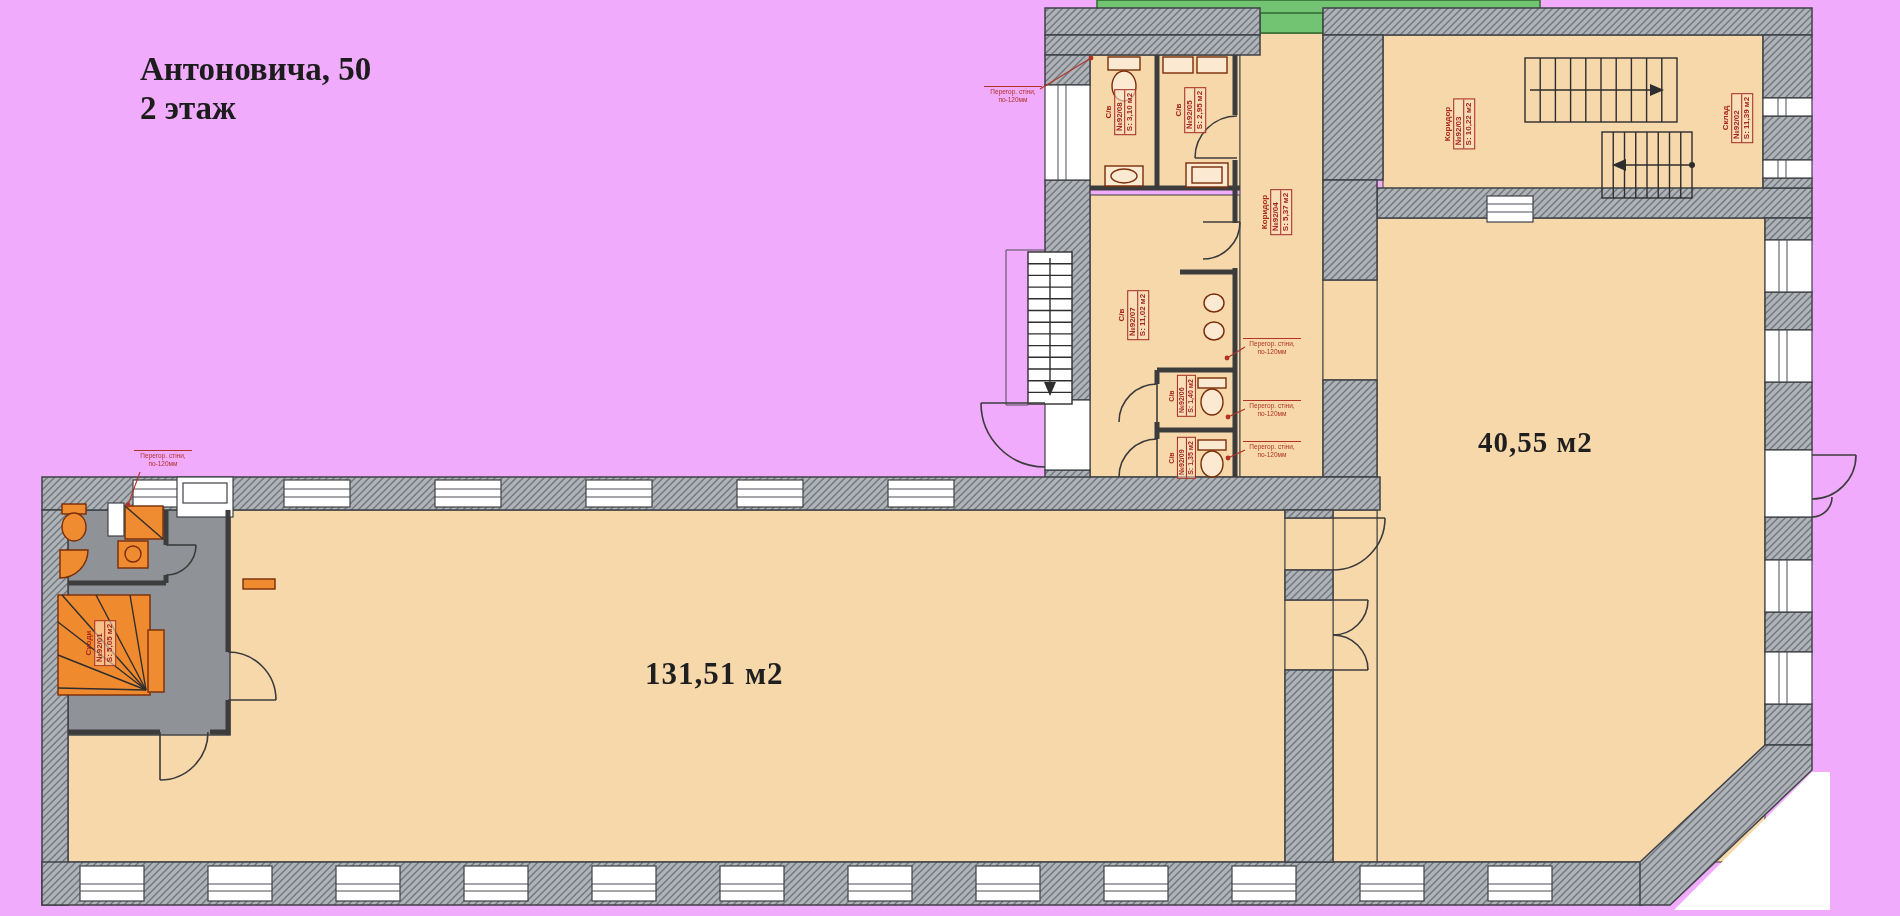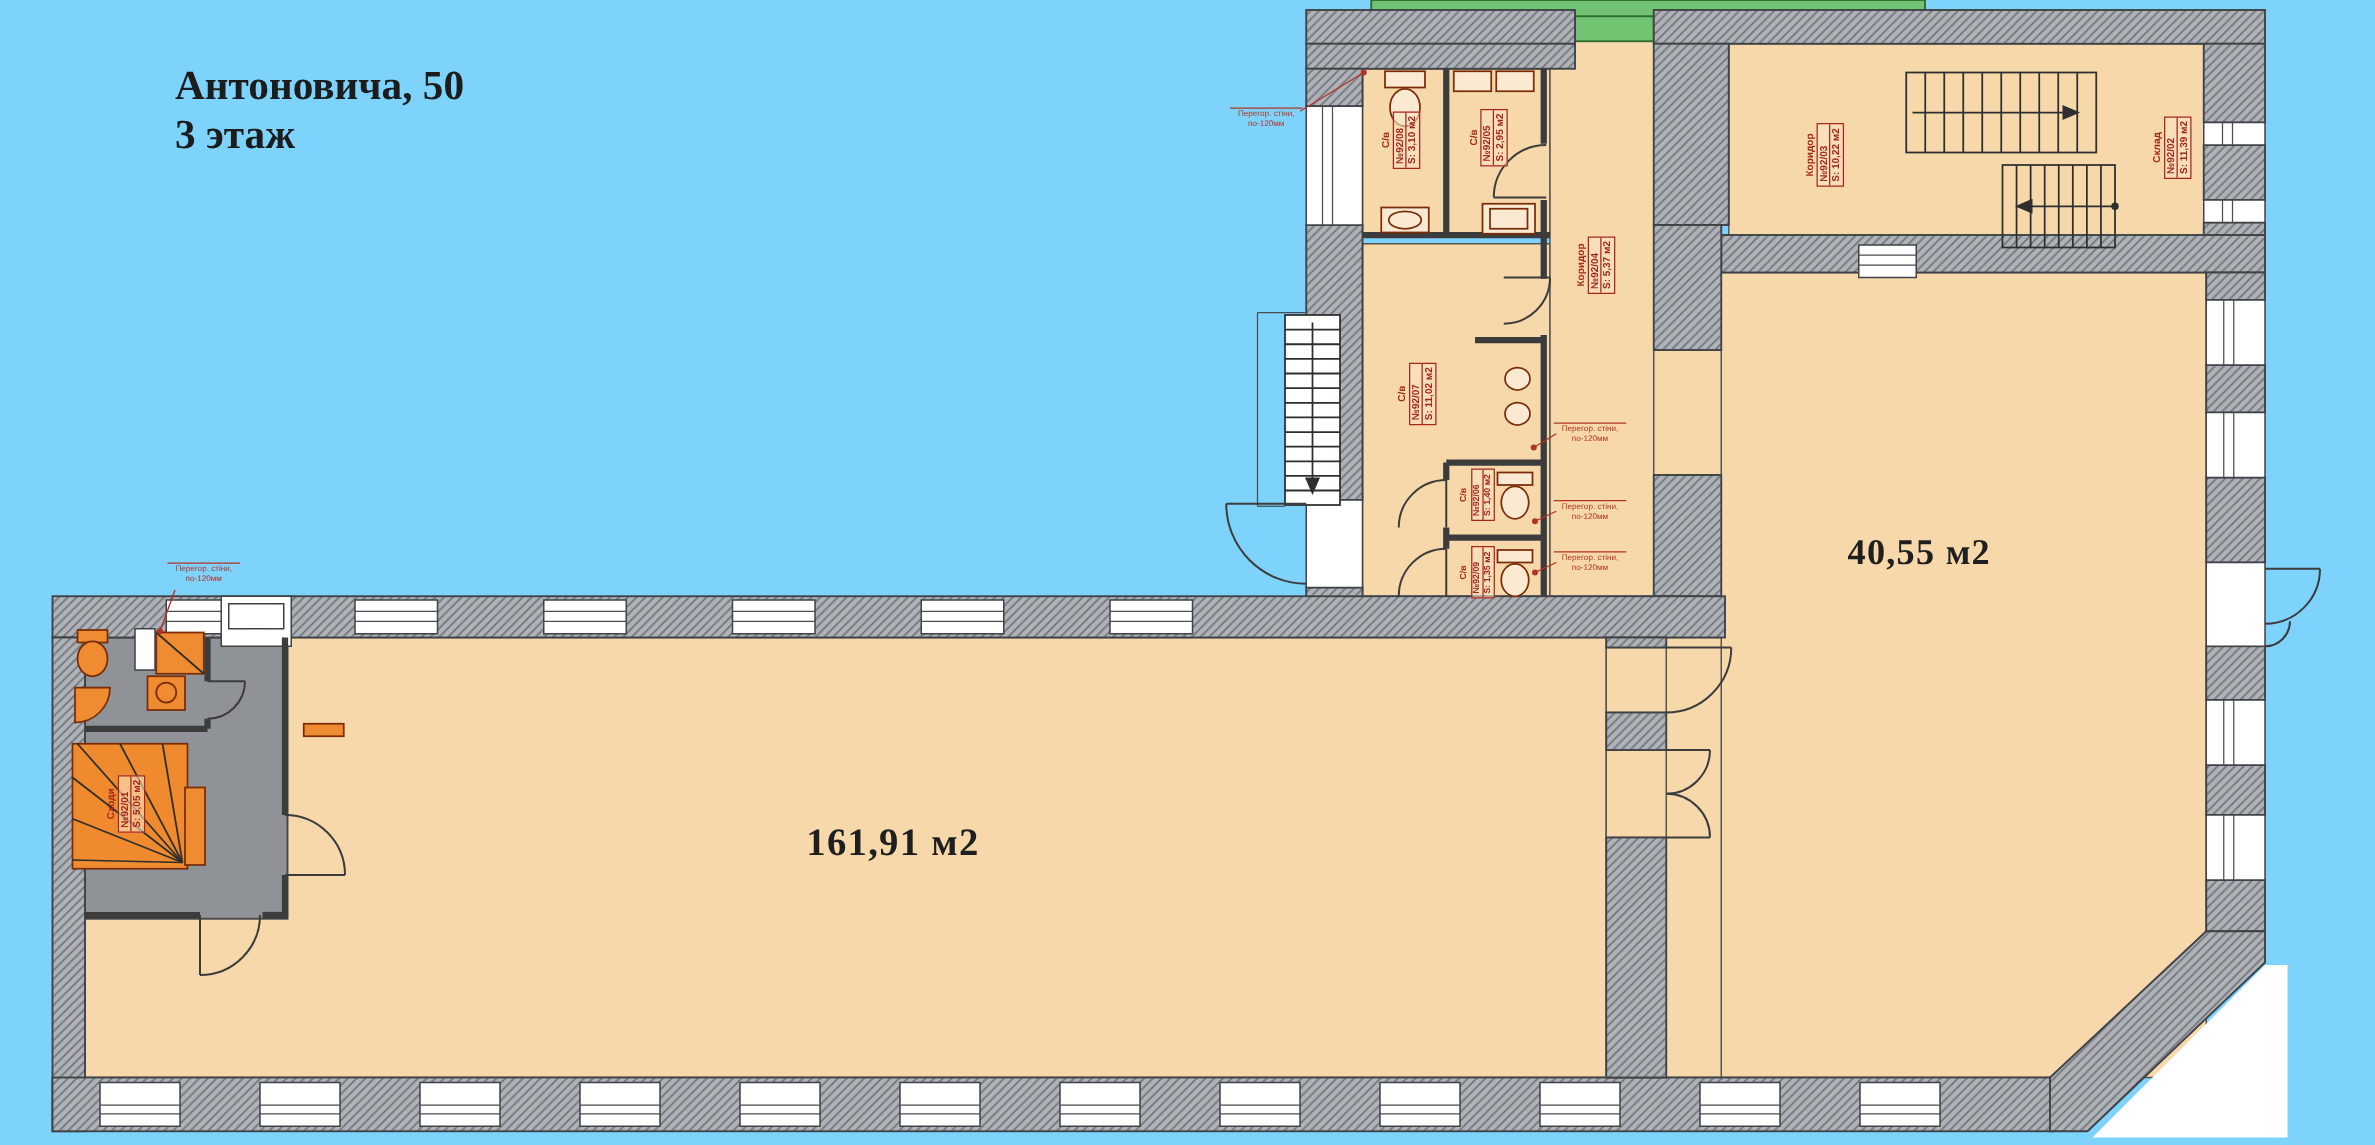--- a/index.html
+++ b/index.html
@@ -1,16 +1,16 @@
 <!DOCTYPE html>
 <html style="--floor: #f6d8ab; --wallbase: #afb3b8; --wallline: #70757c; --wallstroke: #3f4246; --grayzone: #8f9296; --green: #72c472; --greendark: #2e6b2e; --labelred: #a5271d; --notered: #b23326; --fixorange: #ef8b30; --fixdark: #7a2d08; --thinwall: #3c3c3c; --ink: #1c1c1c;"><head>
 <meta charset="utf-8">
 <style>
   html,body{margin:0;padding:0;background:#ffffff;}
-  .plan{position:relative;width:1900px;height:916px;background:#7dd3fc;overflow:hidden;
+  .plan{position:relative;width:1900px;height:916px;background:#f0abfc;overflow:hidden;
         font-family:"Liberation Sans",sans-serif;}
   #plan-svg{position:absolute;left:0;top:0;z-index:1;}
 
   
   .wallr{fill:url(#hatch);stroke:var(--wallstroke);stroke-width:1.5;}
   .floorr{fill:var(--floor);stroke:#5a564f;stroke-width:1.2;}
   .grayr{fill:var(--grayzone);stroke:#46464a;stroke-width:1.5;}
   .greenr{fill:var(--green);stroke:var(--greendark);stroke-width:1.5;}
   .winr{fill:#ffffff;stroke:var(--wallstroke);stroke-width:1.2;}
   .glz{stroke:#4a4d52;stroke-width:1;}
@@ -320,25 +320,25 @@
         <circle cx="1091" cy="58" r="2.4" class="ldot"></circle>
         <circle cx="1227" cy="358" r="2.4" class="ldot"></circle>
         <circle cx="1228" cy="417" r="2.4" class="ldot"></circle>
         <circle cx="1228" cy="458" r="2.4" class="ldot"></circle>
         <circle cx="128" cy="505" r="2.4" class="ldot"></circle>
       </g>
     </svg>
 
   <div class="title">
     <div>Антоновича, 50</div>
-    <div>3 этаж</div>
+    <div>2 этаж</div>
   </div>
 
   <div class="area-label" style="left:1478px;top:426px;font-size:29px">40,55 м2</div>
-  <div class="area-label" style="left:645px;top:656px;font-size:31px">161,91 м2</div>
+  <div class="area-label" style="left:645px;top:656px;font-size:31px">131,51 м2</div>
 
   <div class="rlabel" style="left:1120px;top:112px">
     <span class="rtype">С/в</span>
     <span class="rbox">
         <span>№92/08</span>
         <span>S: 3,10 м2</span>
       </span>
   </div>
   <div class="rlabel" style="left:1190px;top:110px">
     <span class="rtype">С/в</span>

